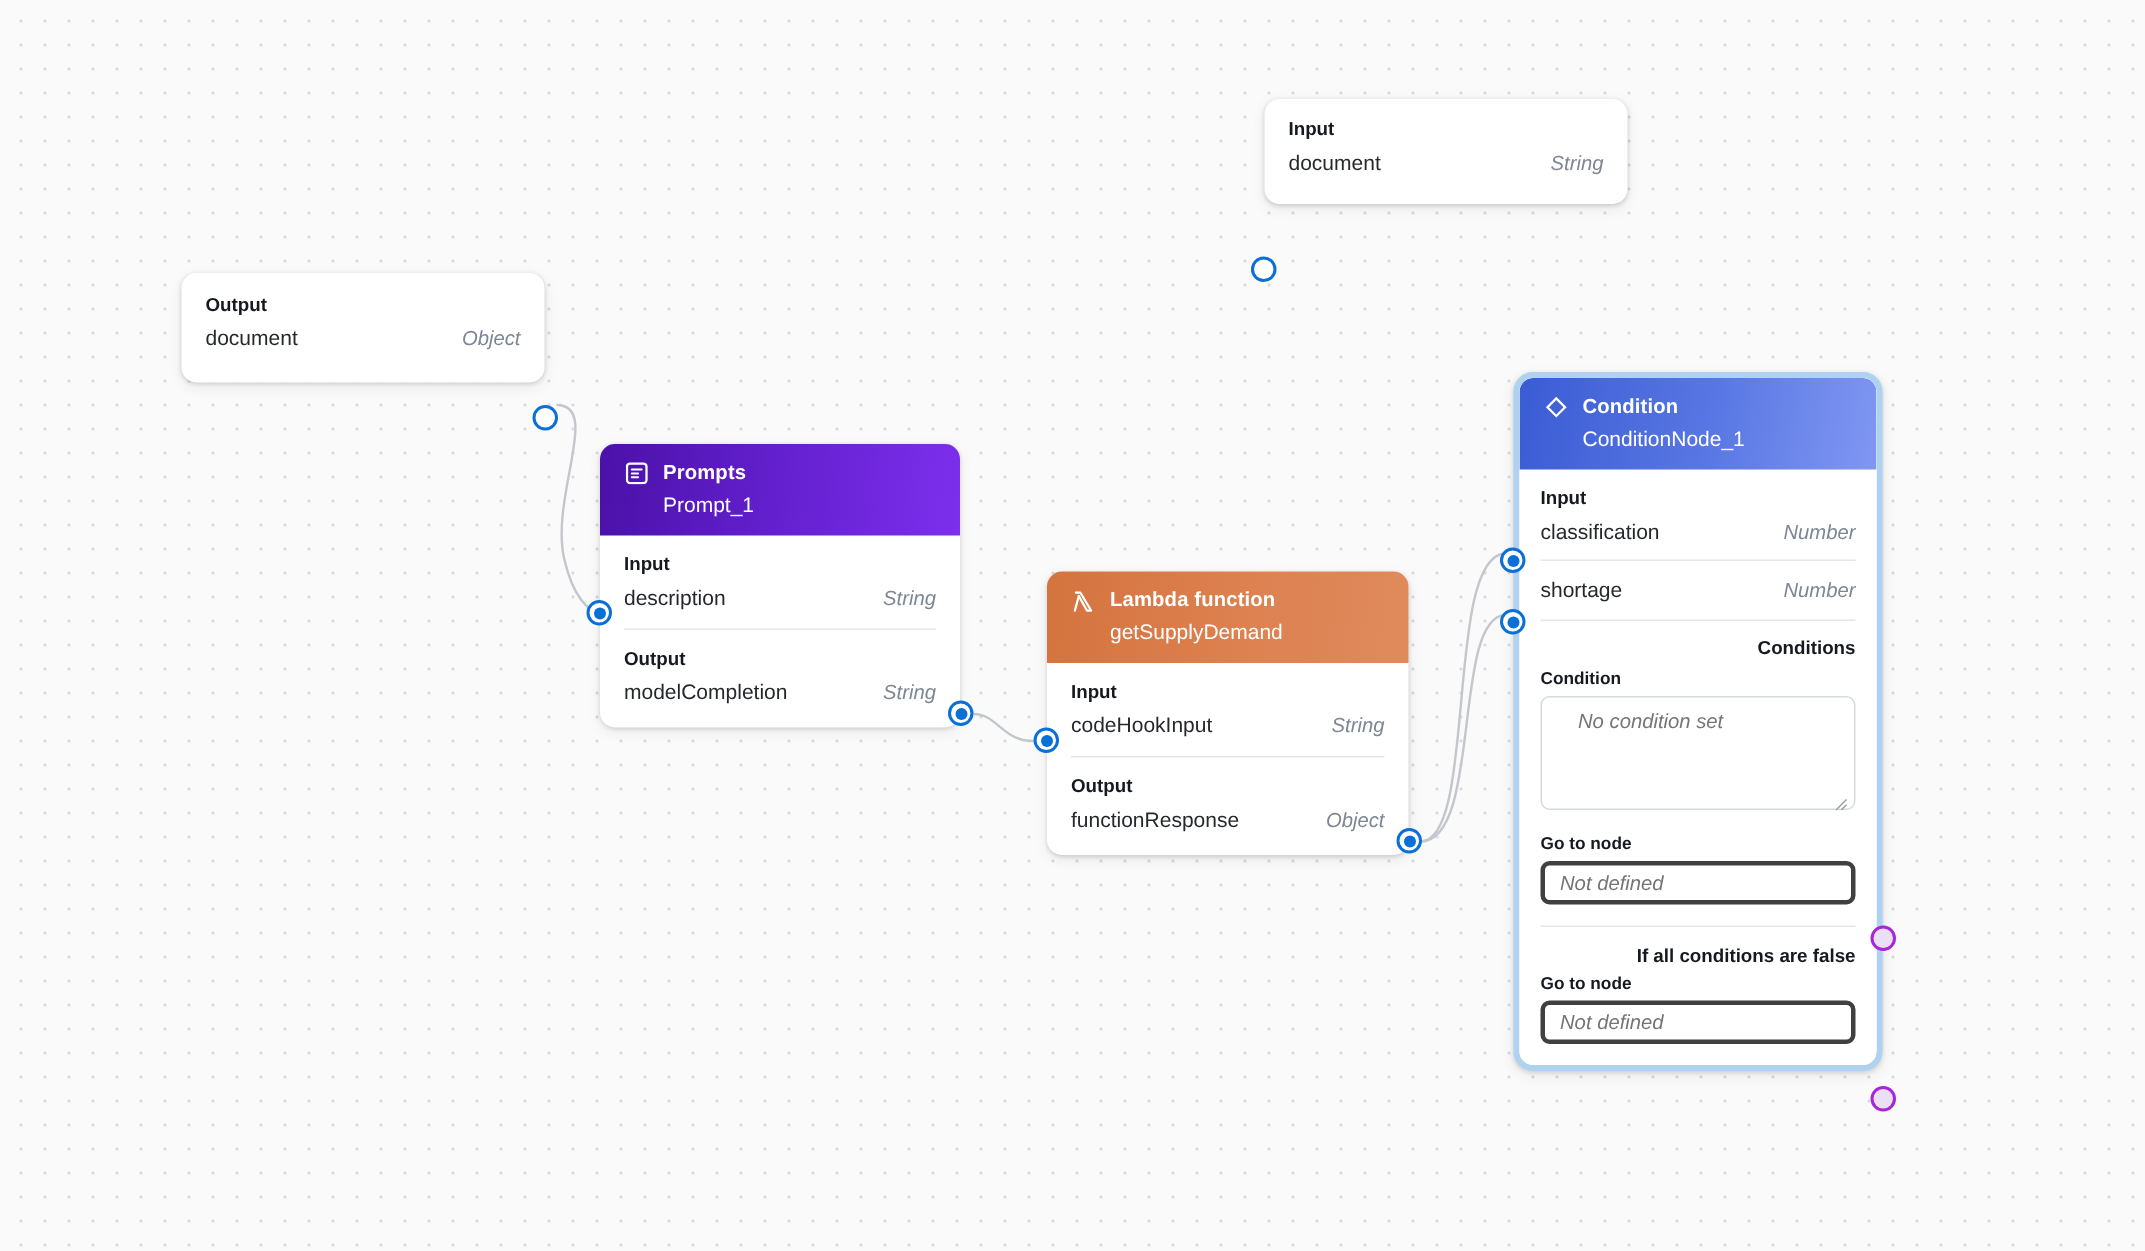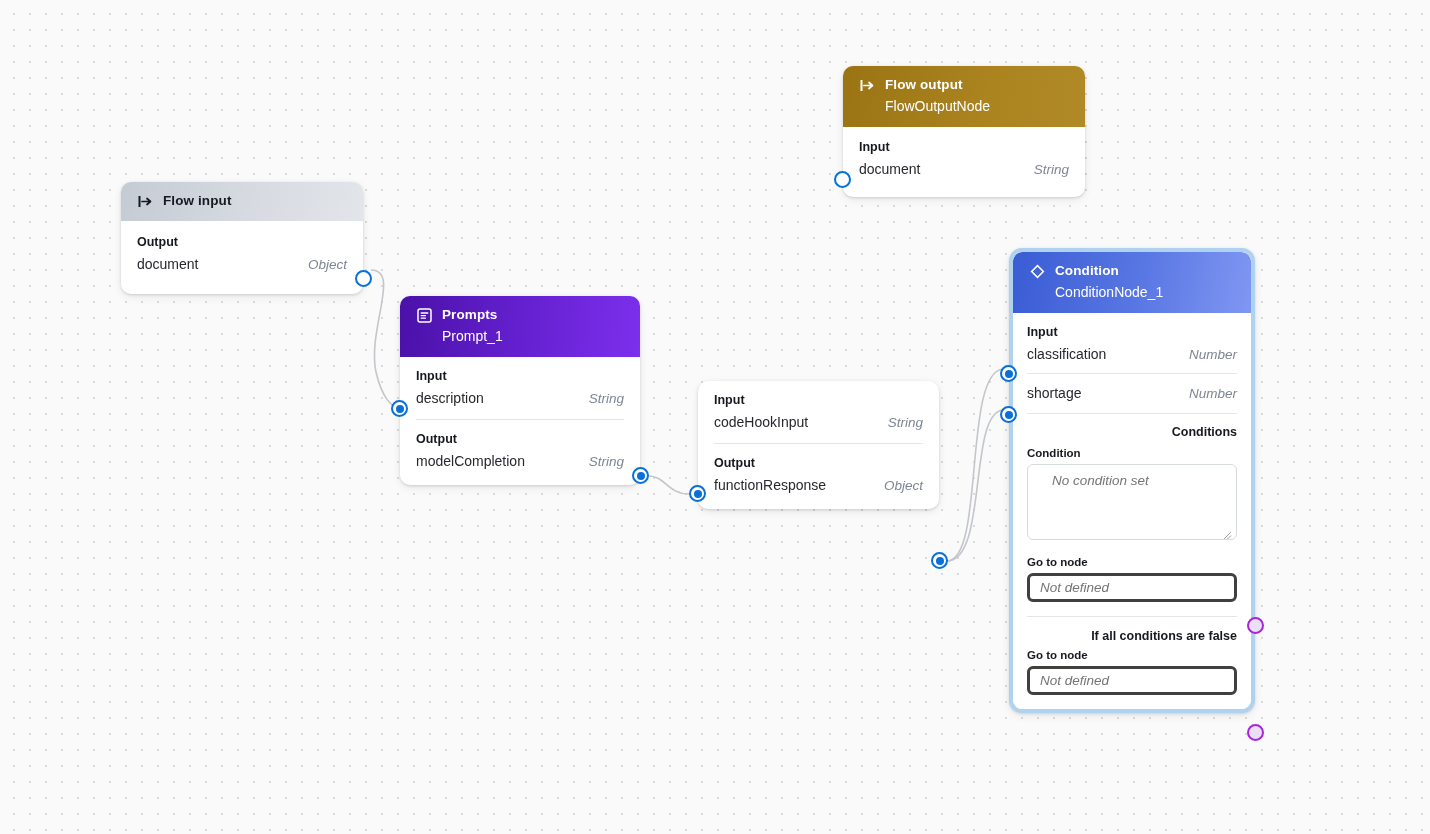--- a/index.html
+++ b/index.html
@@ -124,54 +124,31 @@
     <path d="M 371 270 C 401 270, 367 330, 376 372 C 382 398, 392 408, 401 409" fill="none" stroke="#c3c6cb" stroke-width="1.6"></path>
 
     <path d="M 649 476 C 665 476, 668 494, 689 494" fill="none" stroke="#c3c6cb" stroke-width="1.6"></path>
 
     <path d="M 947 561 C 985 561, 963 372, 1003 369" fill="none" stroke="#c3c6cb" stroke-width="1.6"></path>
 
     <path d="M 947 561 C 988 561, 968 413, 1003 410" fill="none" stroke="#c3c6cb" stroke-width="1.6"></path>
   </svg>
 
   <div class="node" id="n-flowinput">
-    <div class="node-hd">
-      <div class="hd-row">
-        <span class="hd-ico">
-          <svg width="15" height="13" viewBox="0 0 15 13">
-            <rect x="0.5" y="1" width="2" height="11" fill="#16191f"></rect>
-            <path d="M4 6.5 H12 M9 3.5 L12.5 6.5 L9 9.5" stroke="#16191f" stroke-width="1.7" fill="none" stroke-linecap="round" stroke-linejoin="round"></path>
-          </svg>
-        </span>
-        <span class="hd-title">Flow input</span>
-      </div>
-    </div>
     <div class="body">
       <div class="sec-label">Output</div>
       <div class="io-row">
         <span class="io-name">document</span>
         <span class="io-type">Object</span>
       </div>
     </div>
     <div class="handle h-hollow" style="right:-9px; top:88px;"></div>
   </div>
 
   <div class="node" id="n-flowoutput">
-    <div class="node-hd">
-      <div class="hd-row">
-        <span class="hd-ico">
-          <svg width="15" height="13" viewBox="0 0 15 13">
-            <rect x="0.5" y="1" width="2" height="11" fill="#ffffff"></rect>
-            <path d="M4 6.5 H12 M9 3.5 L12.5 6.5 L9 9.5" stroke="#ffffff" stroke-width="1.7" fill="none" stroke-linecap="round" stroke-linejoin="round"></path>
-          </svg>
-        </span>
-        <span class="hd-title">Flow output</span>
-      </div>
-      <div class="hd-sub">FlowOutputNode</div>
-    </div>
     <div class="body">
       <div class="sec-label">Input</div>
       <div class="io-row">
         <span class="io-name">document</span>
         <span class="io-type">String</span>
       </div>
     </div>
     <div class="handle h-hollow" style="left:-9px; top:105px;"></div>
   </div>
 
@@ -199,20 +176,31 @@
       <div class="io-row">
         <span class="io-name">modelCompletion</span>
         <span class="io-type">String</span>
       </div>
     </div>
     <div class="handle h-in-filled" style="left:-9px; top:104px;"></div>
     <div class="handle h-out-filled" style="right:-9px; top:171px;"></div>
   </div>
 
   <div class="node" id="n-lambda">
+    <div class="node-hd">
+      <div class="hd-row">
+        <span class="hd-ico">
+          <svg width="15" height="16" viewBox="0 0 15 16">
+            <path d="M2.2 2 H5.2 L12.4 14 H9.6 L4.2 4.3 L1.6 14" stroke="#ffffff" stroke-width="1.5" fill="none" stroke-linecap="round" stroke-linejoin="round"></path>
+          </svg>
+        </span>
+        <span class="hd-title">Lambda function</span>
+      </div>
+      <div class="hd-sub">getSupplyDemand</div>
+    </div>
     <div class="body">
       <div class="sec-label">Input</div>
       <div class="io-row">
         <span class="io-name">codeHookInput</span>
         <span class="io-type">String</span>
       </div>
       <div class="divider"></div>
       <div class="sec-label">Output</div>
       <div class="io-row">
         <span class="io-name">functionResponse</span>

